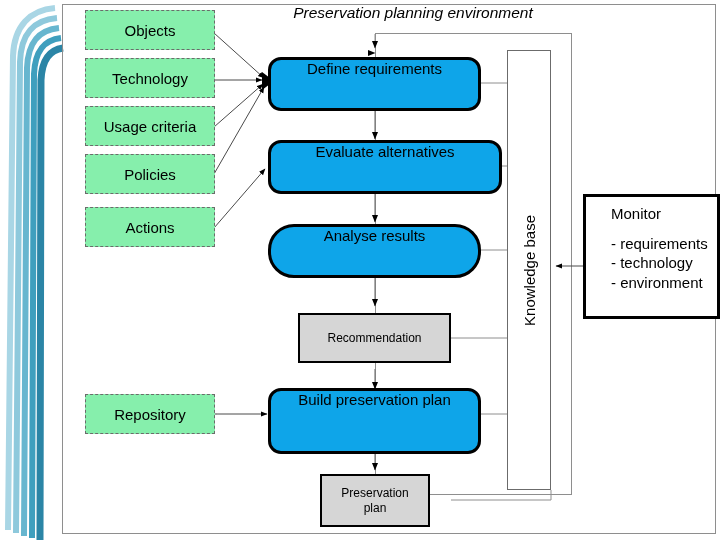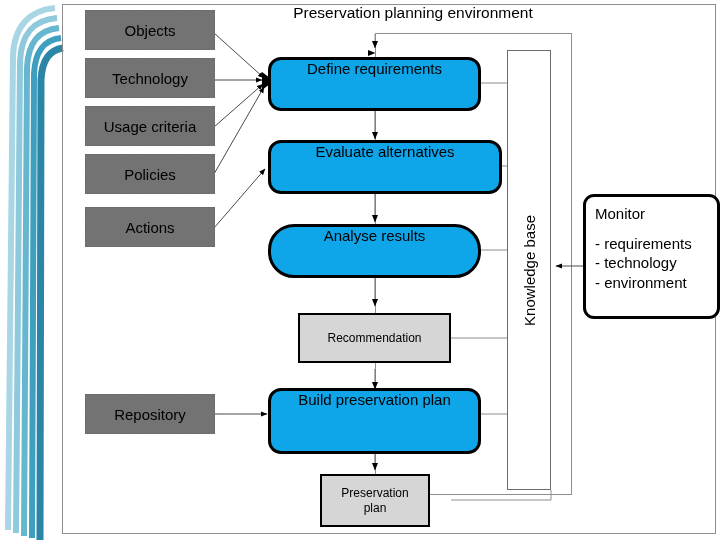--- a/index.html
+++ b/index.html
@@ -12,26 +12,26 @@
 
   
   .slide-frame{position:absolute;left:62px;top:4px;width:654px;height:530px;
                border:1px solid #8e8e8e;box-sizing:border-box;background:transparent;}
 
   
   .env-frame{position:absolute;left:375px;top:33px;width:197px;height:462px;
              border:1px solid #8e8e8e;box-sizing:border-box;}
 
   .env-title{position:absolute;left:268px;top:4px;width:290px;
-             font-size:15.5px;text-align:center;white-space:nowrap;}
+             font-size:15.5px;text-align:center;white-space:nowrap;font-style:italic;}
 
   
   .in-box{position:absolute;border:1px dashed #6b6b6b;box-sizing:border-box;
           display:flex;align-items:center;justify-content:center;
-          font-size:15px;background:#737373;}
+          font-size:15px;background:#86efac;}
 
   
   .proc{position:absolute;border:3px solid #000;border-radius:13px;
         box-sizing:border-box;background:#0ea5e9;
         display:flex;align-items:flex-start;justify-content:center;
         font-size:15px;text-align:center;}
 
   
   .artefact{position:absolute;border:2.5px solid #000;box-sizing:border-box;
             background:#d6d6d6;display:flex;align-items:center;
@@ -40,22 +40,22 @@
 
   
   .kb{position:absolute;left:507px;top:50px;width:44px;height:440px;
       border:1px solid #6b6b6b;box-sizing:border-box;background:#fff;
       display:flex;align-items:center;justify-content:center;}
   .kb span{writing-mode:vertical-rl;transform:rotate(180deg);
            font-size:15px;white-space:nowrap;}
 
   
   .monitor{position:absolute;left:583px;top:194px;width:137px;height:125px;
-           border:3px solid #000;border-radius:11px;box-sizing:border-box;
-           background:#fff;padding:7px 0 0 9px;font-size:15px;line-height:1.28;}
+           border:3px solid #000;border-radius:0;box-sizing:border-box;
+           background:#fff;padding:7px 0 0 25px;font-size:15px;line-height:1.28;}
   .monitor .mt{margin-bottom:11px;}
 
   
   #wires{position:absolute;left:0;top:0;width:720px;height:540px;
          pointer-events:none;}
 </style>
 </head>
 <body>
 
 <div id="slide">

